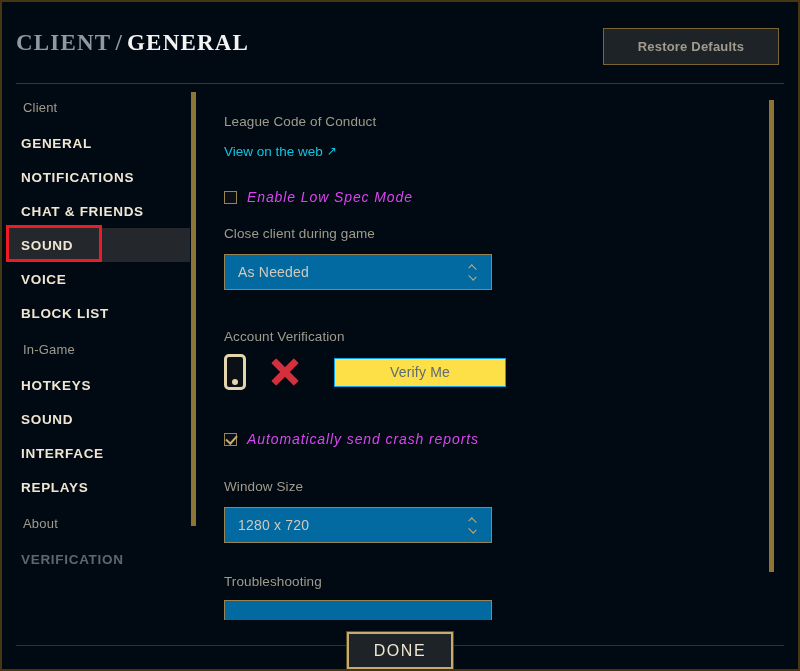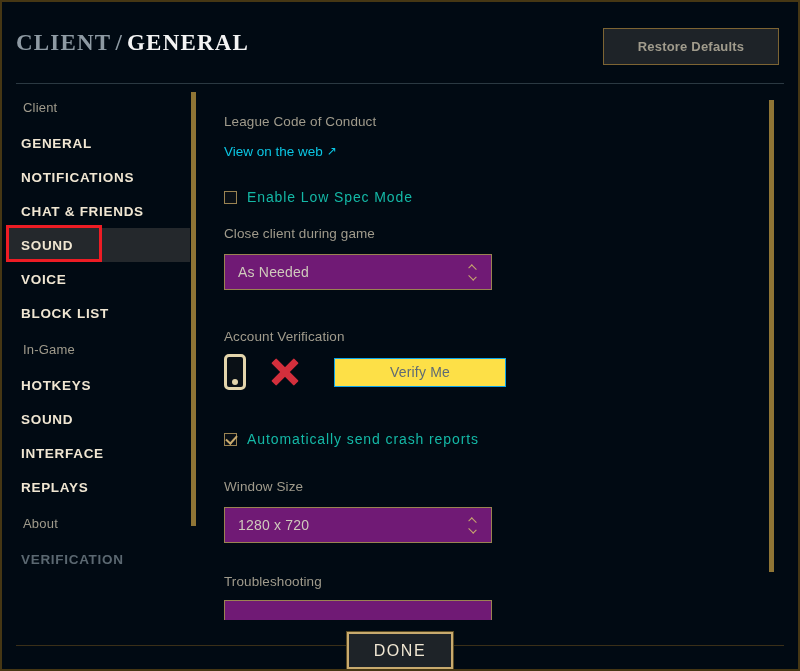--- a/index.html
+++ b/index.html
@@ -186,40 +186,41 @@
     position: absolute;
     left: 3px;
     top: -1px;
     width: 5px;
     height: 9px;
     border: solid #c8aa6e;
     border-width: 0 2px 2px 0;
     transform: rotate(42deg);
   }
   .checkbox-row .cb-label {
-    color: #14b8a6;
+    color: #d946ef;
     font-size: 14px;
     letter-spacing: .9px;
     white-space: nowrap;
+    font-style: italic;
   }
 
   #low-spec-row { left: 12px; top: 91px; }
   #crash-reports-row { left: 12px; top: 333px; }
 
   #close-client-label { position: absolute; left: 12px; top: 128px; }
   #window-size-label { position: absolute; left: 12px; top: 381px; }
   #troubleshooting-label { position: absolute; left: 12px; top: 476px; }
   #account-verification-label { position: absolute; left: 12px; top: 231px; }
 
   .dropdown {
     position: absolute;
     left: 12px;
     width: 268px;
     height: 36px;
-    background: #701a75;
+    background: #0369a1;
     border: 1px solid #9a8352;
     display: flex;
     align-items: center;
     cursor: pointer;
   }
   .dropdown .dd-value {
     color: #cfcabc;
     font-size: 14px;
     padding-left: 13px;
     letter-spacing: .2px;

